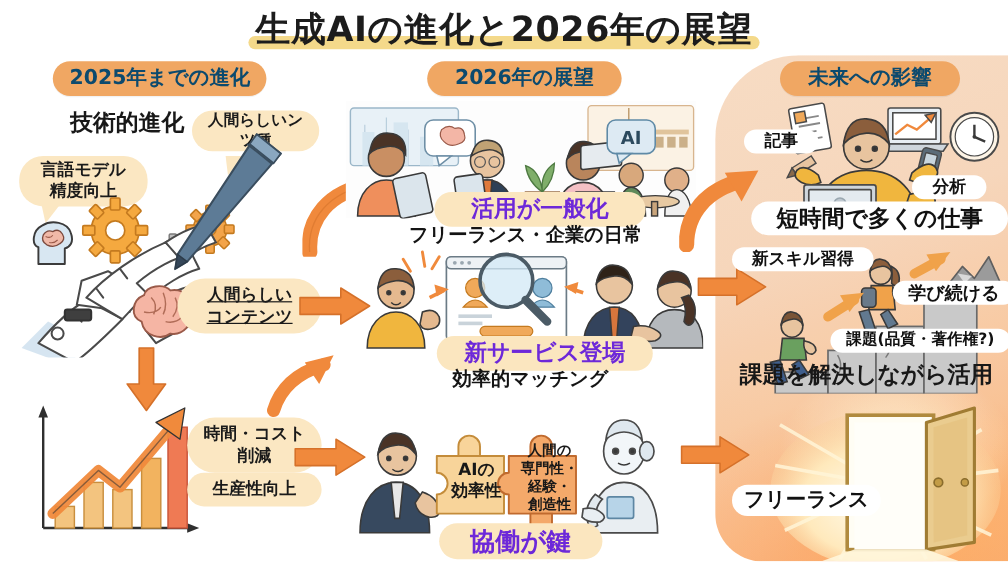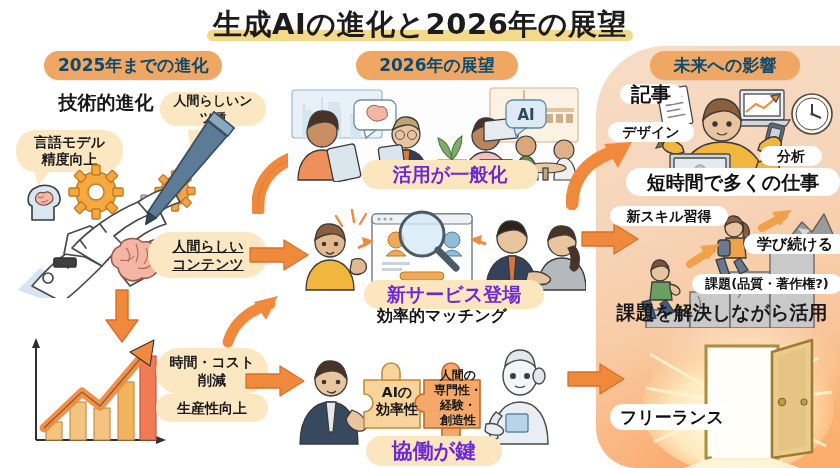--- a/index.html
+++ b/index.html
@@ -314,20 +314,21 @@
       <circle cx="238" cy="62" r="10" fill="#d8a87c"></circle>
       <path d="M228 96 C228 80 232 72 238 72 C244 72 250 80 250 96 Z" fill="#5f8a5a"></path>
       <circle cx="276" cy="66" r="10" fill="#e0b089"></circle>
       <path d="M266 96 C266 82 270 74 276 74 C282 74 288 82 288 96 Z" fill="#f0f0f0"></path>
       <ellipse cx="258" cy="84" rx="20" ry="5" fill="#e7c9a2"></ellipse>
       <rect x="255" y="84" width="5" height="12" fill="#c9a57c"></rect>
     </g>
   </svg>
 
   <div class="caption-cream" style="left:362px;top:160px;width:152px;">活用が一般化</div>
+  <div class="caption-sub" style="left:332px;top:186px;width:212px;">フリーランス・企業の日常</div>
 
   <svg class="draw" style="left:300px;top:200px;" width="286" height="92">
 
     <g stroke="#3a3a3a" stroke-width="1.3">
       <path d="M6 90 C6 70 18 60 30 60 C42 60 54 70 54 90 Z" fill="#f0b63e"></path>
       <circle cx="30" cy="42" r="15" fill="#e5b98f"></circle>
       <path d="M15 40 q2 -17 15 -16 q14 1 15 16 q-6 -7 -15 -6 q-9 1 -15 6Z" fill="#8b5e3c"></path>
       <circle cx="24" cy="44" r="1.6" fill="#333"></circle>
       <circle cx="36" cy="44" r="1.6" fill="#333"></circle>
       <path d="M26 52 q4 4 8 0" fill="none" stroke="#333" stroke-width="1.2"></path>
@@ -486,22 +487,21 @@
       <path d="M142 80 q14 -4 20 2 q4 6 -4 8 q-10 2 -18 -4Z" fill="#f0b63e"></path>
     </g>
 
     <g stroke="#4a4a4a" stroke-width="1.4">
       <rect x="54" y="72" width="60" height="34" rx="2" fill="#cfd6dc"></rect>
       <rect x="58" y="76" width="52" height="26" rx="1" fill="#e4eaef"></rect>
       <circle cx="84" cy="88" r="5" fill="#bfc8d0" stroke="#9aa7b0"></circle>
     </g>
   </svg>
 
-  <div class="white-bub" style="left:620px;top:84px;width:44px;font-size:20px;">記事</div>
-  <div class="white-bub" style="left:608px;top:122px;width:68px;font-size:14px;">デザイン</div>
+  <div class="white-bub" style="left:620px;top:108px;width:44px;font-size:14px;">記事</div>
   <div class="white-bub" style="left:760px;top:146px;width:44px;font-size:14px;">分析</div>
   <div class="white-bub" style="left:626px;top:168px;width:196px;font-size:19px;line-height:24px;border-radius:20px;">短時間で多くの仕事</div>
 
   <svg class="draw" style="left:612px;top:206px;" width="228" height="122">
 
     <path d="M168 44 L190 16 L200 26 L212 8 L228 44 Z" fill="#9b9b9b" stroke="#5f5f5f" stroke-width="1.4" stroke-linejoin="round"></path>
     <path d="M186 22 L192 30 L198 24" fill="#d9d9d9" stroke="none"></path>
 
     <g fill="#c9c9c9" stroke="#6a6a6a" stroke-width="1.4">
       <rect x="34" y="104" width="44" height="18"></rect>

